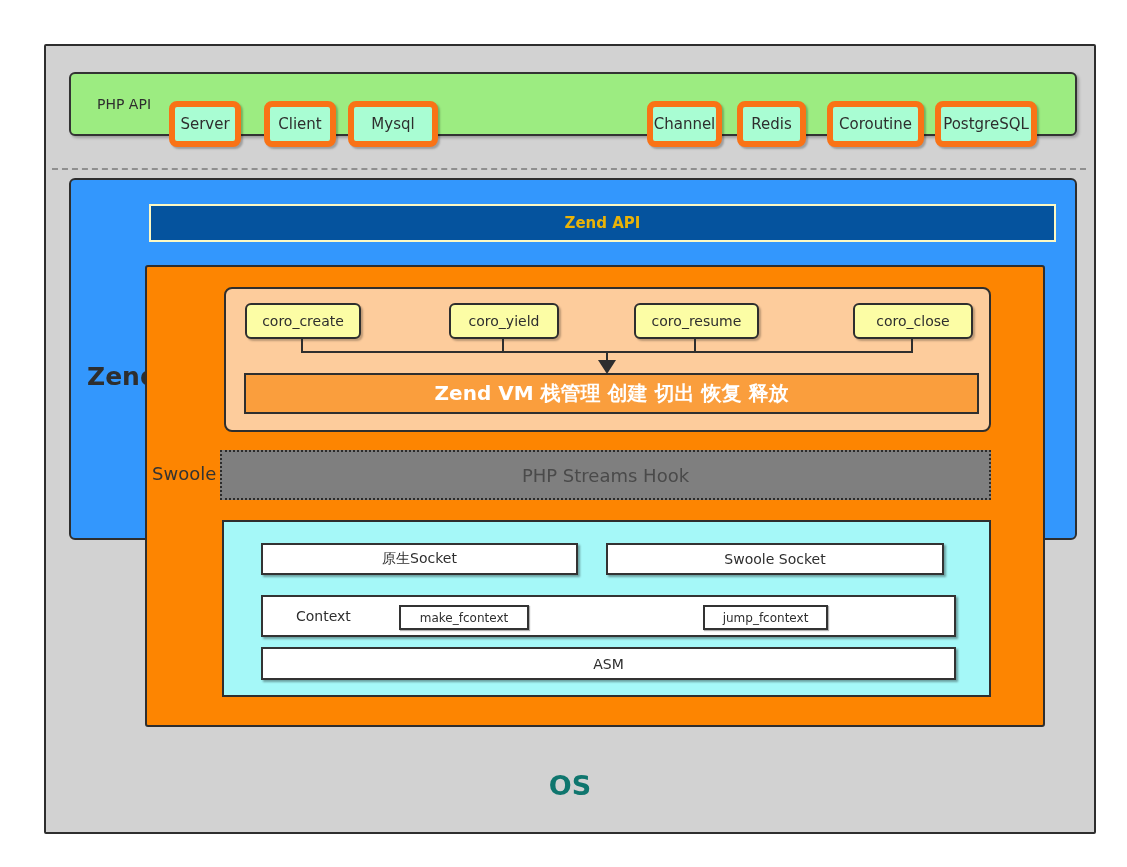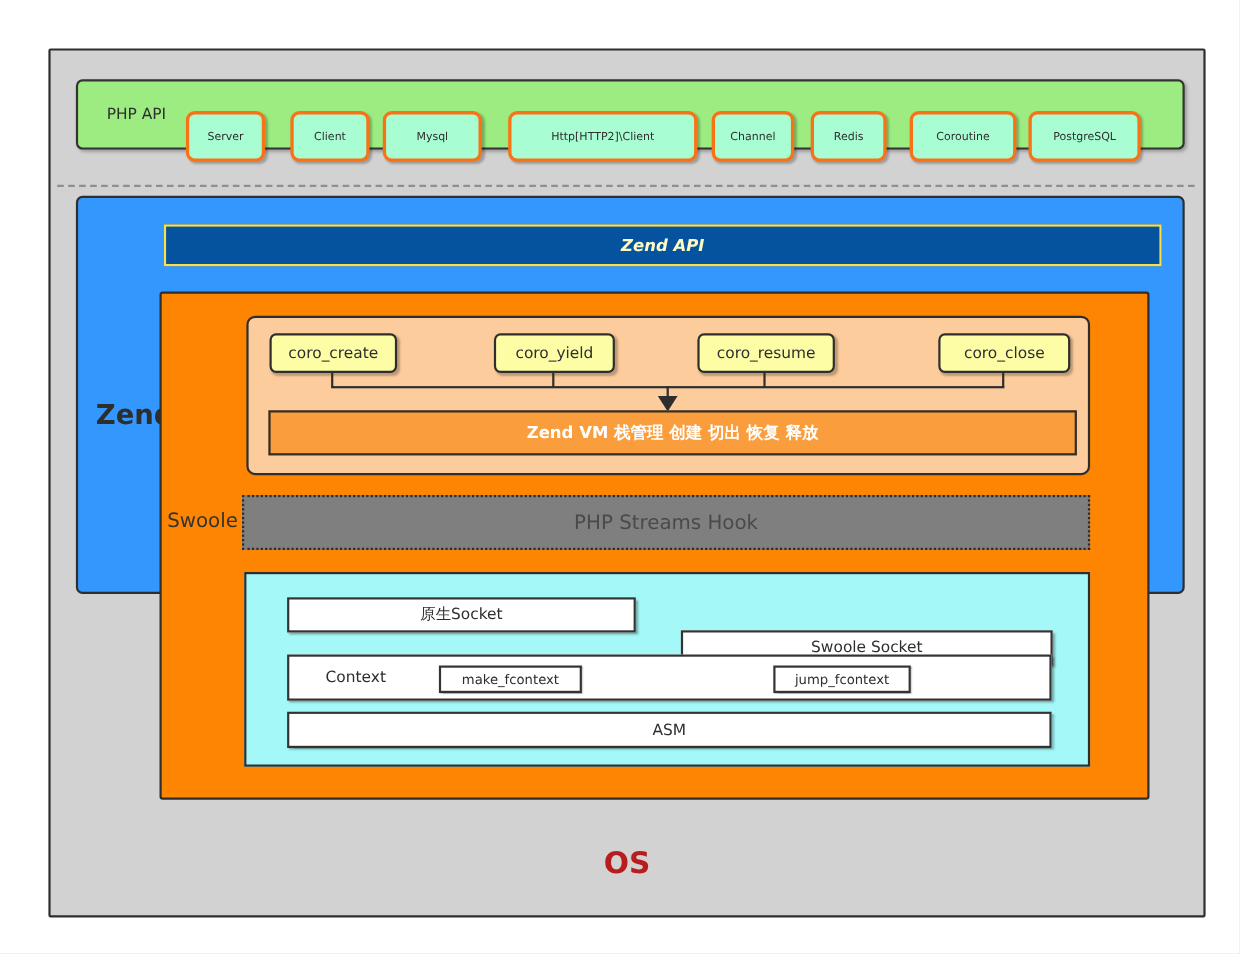--- a/index.html
+++ b/index.html
@@ -24,22 +24,22 @@
   .green-panel {
     left:23px; top:26px; width:1008px; height:64px;
     background:var(--php-api-bg,#9cec81);
     border:2px solid #333; border-radius:6px;
     box-shadow:2px 2px 3px rgba(0,0,0,0.25);
   }
   .php-api-label { left:26px; top:0; height:100%; display:flex; align-items:center; font-size:14px; }
   .api-btn {
     top:27px; height:46px;
     background:var(--api-button-bg,#a9fdd3);
-    border:3px solid #f97316; border-radius:8px;
-    font-size:10px;
+    border:6px solid #f97316; border-radius:8px;
+    font-size:15px;
     box-shadow:2px 2px 2px rgba(0,0,0,0.25);
   }
   .b-server     { left:98px;  width:72px;  }
   .b-client     { left:193px; width:72px;  }
   .b-mysql      { left:277px; width:90px;  }
   .b-http       { left:391px; width:172px; }
   .b-channel    { left:576px; width:75px;  }
   .b-redis      { left:666px; width:69px;  }
   .b-coroutine  { left:756px; width:97px;  }
   .b-postgresql { left:864px; width:102px; }
@@ -52,22 +52,22 @@
   
   .blue-panel {
     left:23px; top:132px; width:1008px; height:362px;
     background:var(--zend-bg,#3397fd);
     border:2px solid #2e2e2e; border-radius:6px;
   }
   .zend-label { left:16px; top:182px; font-size:25px; font-weight:bold; color:#2e2e2e; }
   .zend-api-bar {
     left:78px; top:24px; width:907px; height:38px;
     background:var(--zend-api-bar-bg,#05539e);
-    border:2px solid #fde047;
-    color:#fef9c3; font-weight:bold; font-size:15px;font-style:italic;
+    border:2px solid #fef9c3;
+    color:#eab308; font-weight:bold; font-size:15px;
   }
 
   
   .orange-panel {
     left:99px; top:219px; width:900px; height:462px;
     background:var(--swoole-bg,#fd8501);
     border:2px solid #2e2e2e; border-radius:3px;
   }
   .swoole-label { left:5px; top:196px; font-size:18px; color:#333; }
 
@@ -95,21 +95,21 @@
   .arrow-head {
     left:372px; top:71px; width:0; height:0;
     border-left:9px solid transparent;
     border-right:9px solid transparent;
     border-top:14px solid #2e2e2e;
   }
   .vm-bar {
     left:18px; top:84px; width:735px; height:41px;
     background:var(--vm-bar-bg,#fa9e3d);
     border:2px solid #2e2e2e;
-    color:#ffffff; font-weight:bold; font-size:15px;
+    color:#ffffff; font-weight:bold; font-size:20px;
   }
 
   .streams-hook {
     left:73px; top:183px; width:771px; height:50px;
     background:var(--streams-hook-bg,#7f7f7f);
     border:2px dotted #2b2b2b;
     color:#4a4a4a; font-size:18px;
   }
 
   .cyan-panel {
@@ -117,50 +117,49 @@
     background:var(--socket-panel-bg,#a5f8f8);
     border:2px solid #2e2e2e;
   }
   .wbox {
     background:#ffffff;
     border:2px solid #333;
     font-size:14px;
     box-shadow:2px 2px 2px rgba(0,0,0,0.35);
   }
   .native-socket { left:37px;  top:21px;  width:317px; height:32px; }
-  .swoole-socket { left:395px; top:21px;  width:338px; height:32px;margin-top:30px; }
+  .swoole-socket { left:382px; top:21px;  width:338px; height:32px; }
   .context-row   { left:37px;  top:73px;  width:695px; height:42px; }
   .asm-box       { left:37px;  top:125px; width:695px; height:33px; }
   .context-label { left:33px; top:0; height:100%; display:flex; align-items:center; font-size:14px; }
   .inner-box {
     top:8px; height:25px;
     background:#ffffff; border:2px solid #333;
     font-size:12px;
     box-shadow:1px 1px 1px rgba(0,0,0,0.3);
   }
   .make-box { left:136px; width:130px; }
   .jump-box { left:440px; width:125px; }
 
   .os-label {
     left:0; top:724px; width:100%;
-    font-size:27px; font-weight:bold; color:#b91c1c;
+    font-size:27px; font-weight:bold; color:#0f766e;
     justify-content:center; display:flex;
   }
 </style>
 </head>
 <body>
 
 <div class="abs outer">
 
   <div class="abs green-panel">
     <div class="abs php-api-label">PHP API</div>
     <div class="abs center api-btn b-server">Server</div>
     <div class="abs center api-btn b-client">Client</div>
     <div class="abs center api-btn b-mysql">Mysql</div>
-    <div class="abs center api-btn b-http">Http[HTTP2]\Client</div>
     <div class="abs center api-btn b-channel">Channel</div>
     <div class="abs center api-btn b-redis">Redis</div>
     <div class="abs center api-btn b-coroutine">Coroutine</div>
     <div class="abs center api-btn b-postgresql">PostgreSQL</div>
   </div>
 
   <div class="abs dashed-sep"></div>
 
   <div class="abs blue-panel">
     <div class="abs zend-label">Zend</div>

